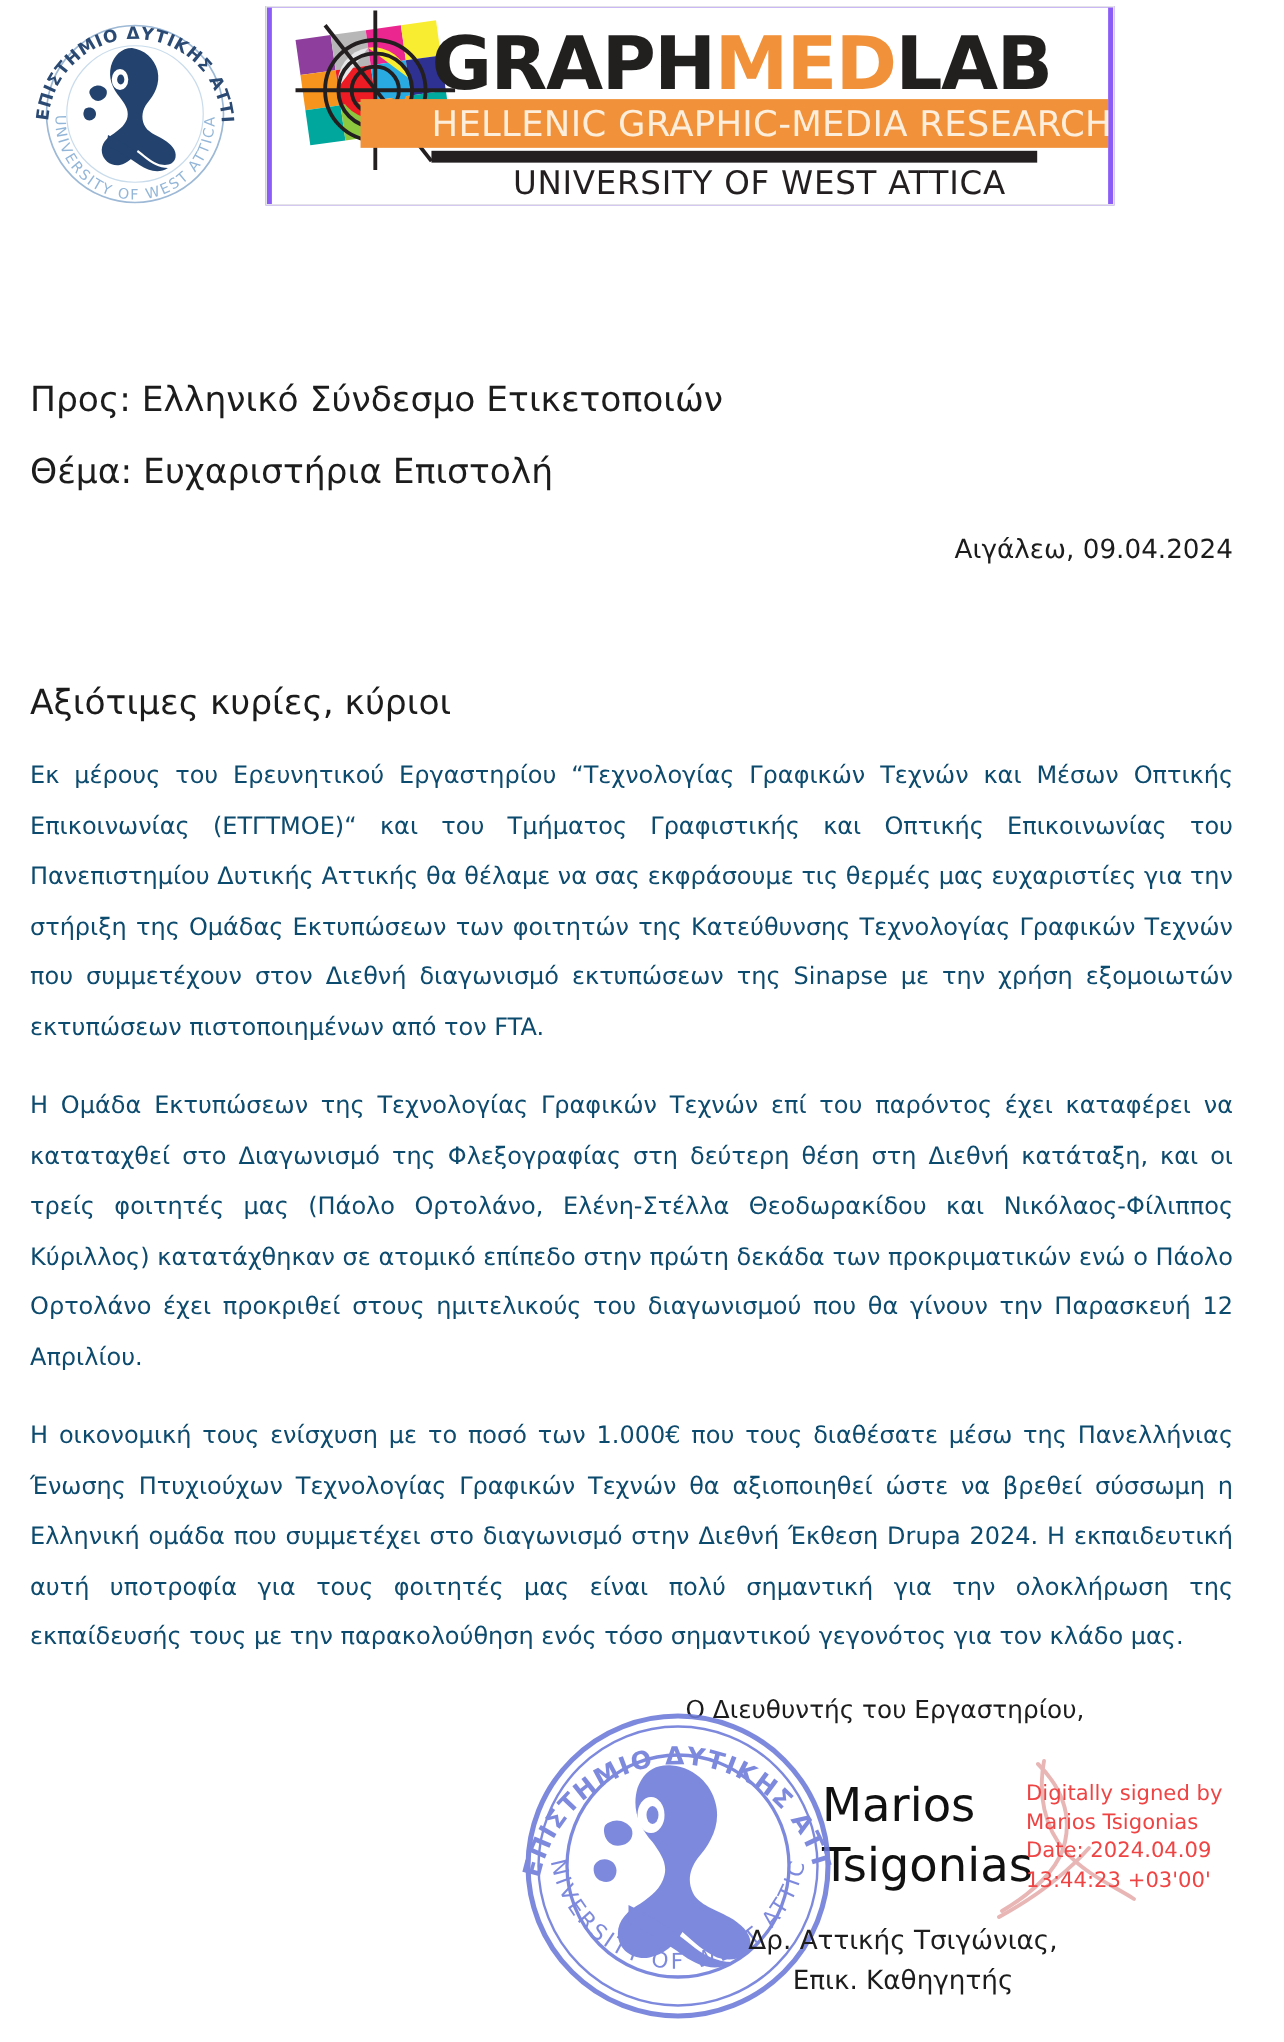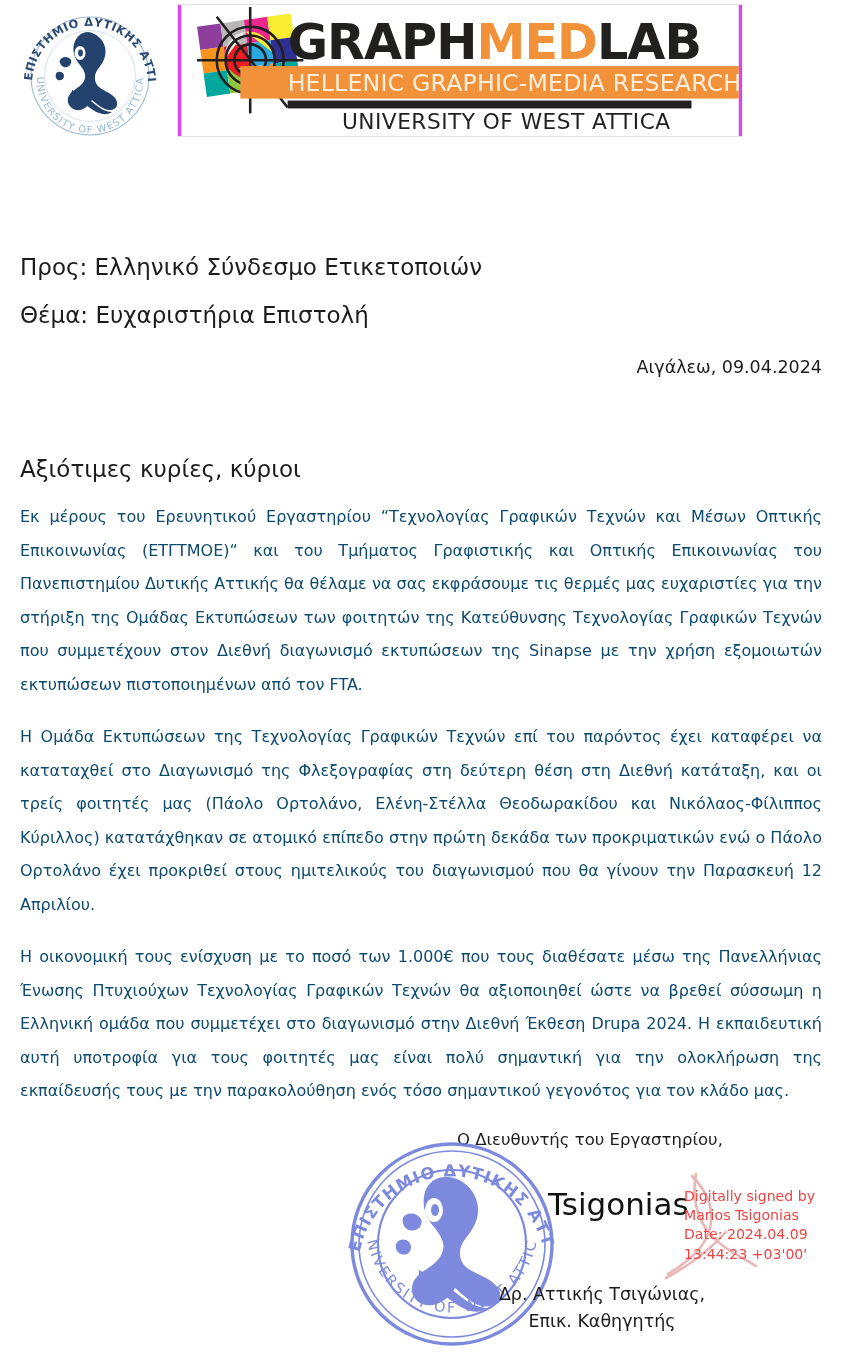--- a/index.html
+++ b/index.html
@@ -27,21 +27,21 @@
   #uwa-seal {
     position: absolute;
     left: 10px; top: 6px;
     width: 160px; height: 134px;
   }
 
   #graphmedlab-logo-box {
     position: absolute;
     left: 177px; top: 4px;
     width: 566px; height: 133px;
-    background: #d946ef;
+    background: #8b5cf6;
     border: 1px solid #e4e4e8;
     box-sizing: border-box;
   }
 
   
   #letter-body {
     position: absolute;
     left: 0; top: 145px;
     width: 856px;
   }
@@ -230,20 +230,21 @@
     <p class="letter-paragraph">Εκ μέρους του Ερευνητικού Εργαστηρίου “Τεχνολογίας Γραφικών Τεχνών και Μέσων Οπτικής Επικοινωνίας (ΕΤΓΤΜΟΕ)“ και του Τμήματος Γραφιστικής και Οπτικής Επικοινωνίας του Πανεπιστημίου Δυτικής Αττικής θα θέλαμε να σας εκφράσουμε τις θερμές μας ευχαριστίες για την στήριξη της Ομάδας Εκτυπώσεων των φοιτητών της Κατεύθυνσης Τεχνολογίας Γραφικών Τεχνών που συμμετέχουν στον Διεθνή διαγωνισμό εκτυπώσεων της Sinapse με την χρήση εξομοιωτών εκτυπώσεων πιστοποιημένων από τον FTA.</p>
     <p class="letter-paragraph">Η Ομάδα Εκτυπώσεων της Τεχνολογίας Γραφικών Τεχνών επί του παρόντος έχει καταφέρει να καταταχθεί στο Διαγωνισμό της Φλεξογραφίας στη δεύτερη θέση στη Διεθνή κατάταξη, και οι τρείς φοιτητές μας (Πάολο Ορτολάνο, Ελένη-Στέλλα Θεοδωρακίδου και Νικόλαος-Φίλιππος Κύριλλος) κατατάχθηκαν σε ατομικό επίπεδο στην πρώτη δεκάδα των προκριματικών ενώ ο Πάολο Ορτολάνο έχει προκριθεί στους ημιτελικούς του διαγωνισμού που θα γίνουν την Παρασκευή 12 Απριλίου.</p>
     <p class="letter-paragraph">Η οικονομική τους ενίσχυση με το ποσό των 1.000€ που τους διαθέσατε μέσω της Πανελλήνιας Ένωσης Πτυχιούχων Τεχνολογίας Γραφικών Τεχνών θα αξιοποιηθεί ώστε να βρεθεί σύσσωμη η Ελληνική ομάδα που συμμετέχει στο διαγωνισμό στην Διεθνή Έκθεση Drupa 2024. Η εκπαιδευτική αυτή υποτροφία για τους φοιτητές μας είναι πολύ σημαντική για την ολοκλήρωση της εκπαίδευσής τους με την παρακολούθηση ενός τόσο σημαντικού γεγονότος για τον κλάδο μας.</p>
   </div>
 </div>
 
 <div id="signature-block">
   <div id="closing-line">Ο Διευθυντής του Εργαστηρίου,</div>
 
   <div id="signature-name">
+    <div>Marios</div>
     <div>Tsigonias</div>
   </div>
 </div>
 
 <div id="official-stamp">
   <svg viewBox="0 0 232 222" width="232" height="222" xmlns="http://www.w3.org/2000/svg">
     <defs>
       <path id="stamp-arc-top" d="M 24,118 A 94,94 0 0 1 208,118" fill="none"></path>
       <path id="stamp-arc-bot" d="M 32,112 A 86,86 0 0 0 200,112" fill="none"></path>
     </defs>

